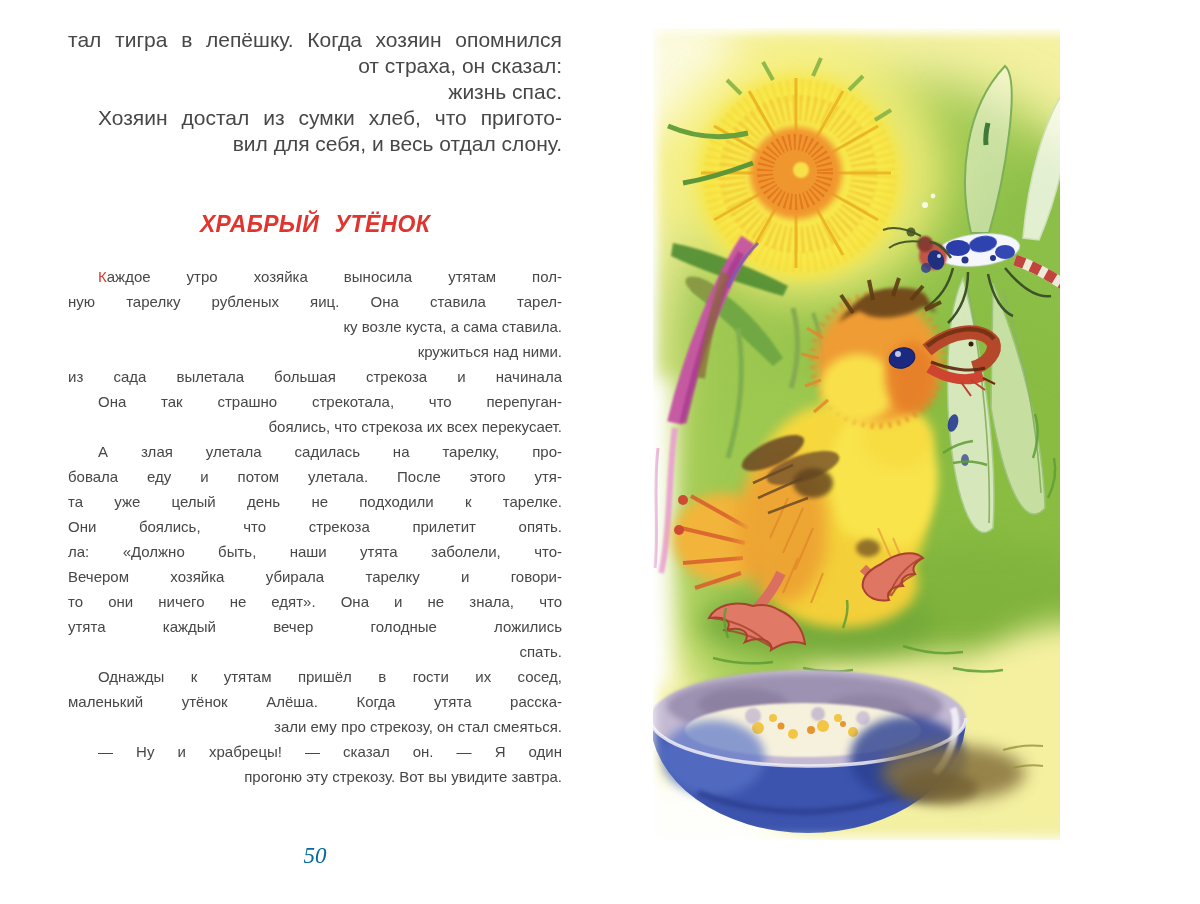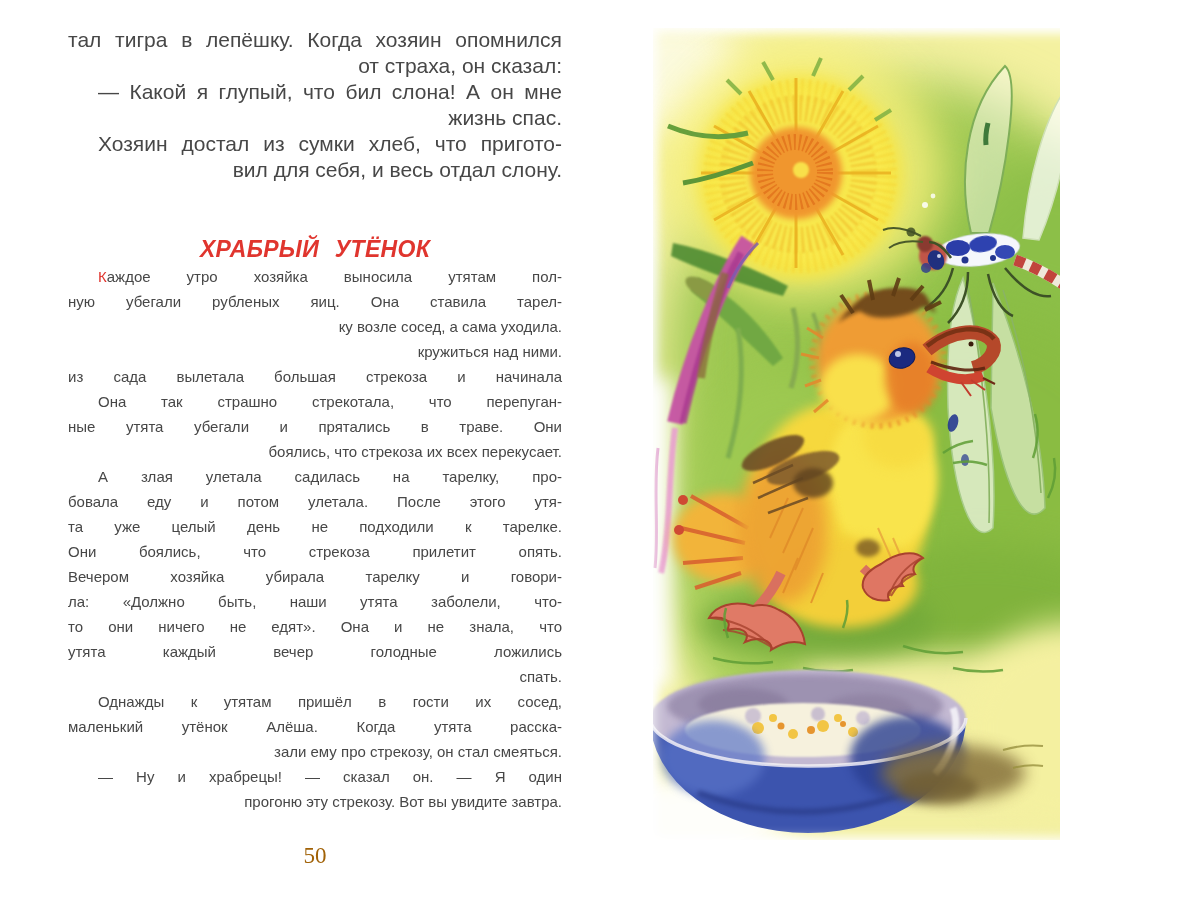--- a/index.html
+++ b/index.html
@@ -6,59 +6,57 @@
   *{box-sizing:border-box;}
   .page{position:relative;width:1060px;height:904px;background:#ffffff;overflow:hidden;
         font-family:"Liberation Sans",sans-serif;}
   .textcol{position:absolute;left:68px;width:494px;color:#474747;}
   #block1{top:27px;line-height:26px;font-size:21px;}
   #block2{top:264px;line-height:25px;font-size:15px;}
   .ln{width:494px;text-align:right;white-space:nowrap;}
   .j{text-align:justify;text-align-last:justify;white-space:normal;}
   .ind{padding-left:30px;}
   .cap{color:#e0352e;}
-  #title{position:absolute;left:68px;top:236px;width:494px;text-align:center;
+  #title{position:absolute;left:68px;top:211px;width:494px;text-align:center;
          color:#e0352e;font-weight:bold;font-style:italic;font-size:23px;
          word-spacing:9px;letter-spacing:.3px;}
   #pagenum{position:absolute;left:68px;top:843px;width:494px;text-align:center;
-           font-family:"Liberation Serif",serif;font-size:23px;color:#a16207;}
+           font-family:"Liberation Serif",serif;font-size:23px;color:#0369a1;font-style:italic;}
   #art{position:absolute;left:653px;top:28px;width:500px;height:812px;}
   #art svg{display:block;width:100%;height:100%;}
 </style>
 </head>
 <body>
 
 <div class="page">
 
   <div class="textcol" id="block1">
     <div class="ln j">тал тигра в лепёшку. Когда хозяин опомнился</div>
     <div class="ln">от страха, он сказал:</div>
-    <div class="ln j ind">— Какой я глупый, что бил слона! А он мне</div>
     <div class="ln">жизнь спас.</div>
     <div class="ln j ind">Хозяин достал из сумки хлеб, что пригото-</div>
     <div class="ln">вил для себя, и весь отдал слону.</div>
   </div>
 
   <div id="title">ХРАБРЫЙ УТЁНОК</div>
 
   <div class="textcol" id="block2">
     <div class="ln j ind"><span class="cap">К</span><span>аждое утро хозяйка выносила утятам пол-</span></div>
-    <div class="ln j">ную убегали рубленых яиц. Она ставила тарел-</div>
-    <div class="ln">ку возле сосед, а сама уходила.</div>
+    <div class="ln j">ную тарелку рубленых яиц. Она ставила тарел-</div>
+    <div class="ln">ку возле куста, а сама ставила.</div>
     <div class="ln">кружиться над ними.</div>
     <div class="ln j">из сада вылетала большая стрекоза и начинала</div>
     <div class="ln j ind">Она так страшно стрекотала, что перепуган-</div>
-    <div class="ln j">ные утята убегали и прятались в траве. Они</div>
     <div class="ln">боялись, что стрекоза их всех перекусает.</div>
     <div class="ln j ind">А злая улетала садилась на тарелку, про-</div>
     <div class="ln j">бовала еду и потом улетала. После этого утя-</div>
     <div class="ln j">та уже целый день не подходили к тарелке.</div>
     <div class="ln j">Они боялись, что стрекоза прилетит опять.</div>
+    <div class="ln j">ла: «Должно быть, наши утята заболели, что-</div>
     <div class="ln j">Вечером хозяйка убирала тарелку и говори-</div>
-    <div class="ln j">ла: «Должно быть, наши утята заболели, что-</div>
     <div class="ln j">то они ничего не едят». Она и не знала, что</div>
     <div class="ln j">утята каждый вечер голодные ложились</div>
     <div class="ln">спать.</div>
     <div class="ln j ind">Однажды к утятам пришёл в гости их сосед,</div>
     <div class="ln j">маленький утёнок Алёша. Когда утята расска-</div>
     <div class="ln">зали ему про стрекозу, он стал смеяться.</div>
     <div class="ln j ind">— Ну и храбрецы! — сказал он. — Я один</div>
     <div class="ln">прогоню эту стрекозу. Вот вы увидите завтра.</div>
   </div>
 

